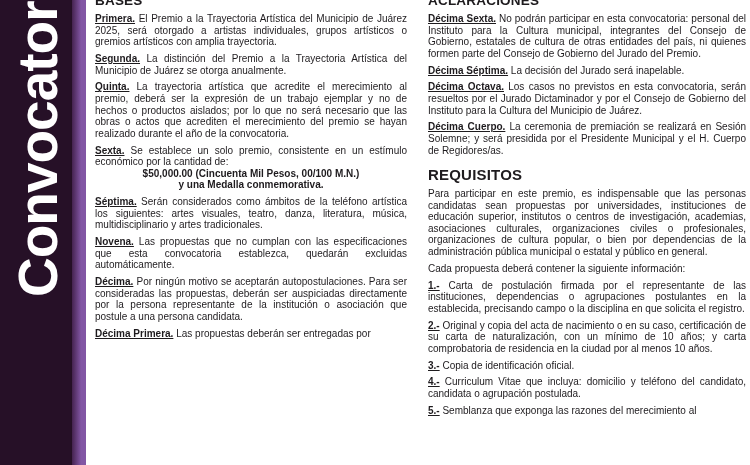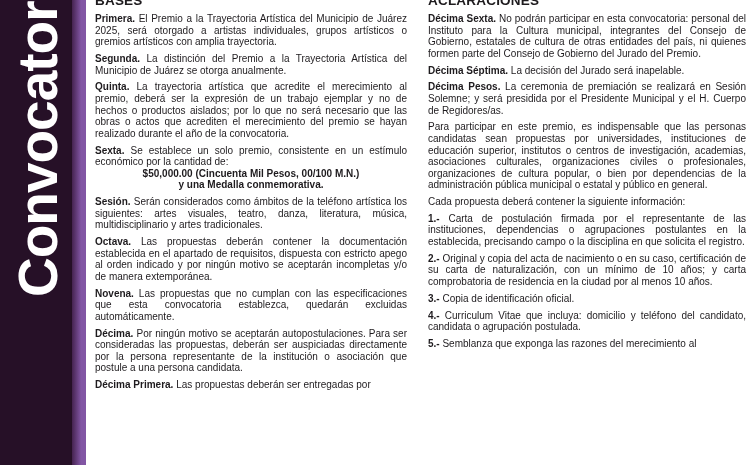--- a/index.html
+++ b/index.html
@@ -54,53 +54,54 @@
     margin: 0 0 5px 0;
     letter-spacing: 0.2px;
     text-align: left;
   }
   .doc-section + .doc-section .heading {
     margin-top: 10px;
     font-size: 15px;
     line-height: 17px;
   }
   p { margin: 0 0 5.2px 0; }
-  .lead { font-weight: bold; }
+  .lead { font-weight: bold; text-decoration: underline; }
   .bold-line { display: block; font-weight: bold; text-align: center; }
 </style>
 </head>
 <body>
 
 <div class="page">
   <div class="banner">
     <div class="banner-stripe"></div>
     <div class="banner-text">Convocatoria</div>
   </div>
   <div class="col col-left">
       <section class="doc-section">
         <h2 class="heading">BASES</h2>
         <p><b class="lead">Primera.</b> <span>El Premio a la Trayectoria Artística del Municipio de Juárez 2025, será otorgado a artistas individuales, grupos artísticos o gremios artísticos con amplia trayectoria.</span></p>
         <p><b class="lead">Segunda.</b> <span>La distinción del Premio a la Trayectoria Artística del Municipio de Juárez se otorga anualmente.</span></p>
         <p><b class="lead">Quinta.</b> <span>La trayectoria artística que acredite el merecimiento al premio, deberá ser la expresión de un trabajo ejemplar y no de hechos o productos aislados; por lo que no será necesario que las obras o actos que acrediten el merecimiento del premio se hayan realizado durante el año de la convocatoria.</span></p>
         <p><b class="lead">Sexta.</b> <span>Se establece un solo premio, consistente en un estímulo económico por la cantidad de:</span><b class="bold-line">$50,000.00 (Cincuenta Mil Pesos, 00/100 M.N.)</b><b class="bold-line">y una Medalla conmemorativa.</b></p>
-        <p><b class="lead">Sesión.</b> <span>Serán considerados como ámbitos de la teléfono artística los siguientes: artes visuales, teatro, danza, literatura, música, multidisciplinario y artes tradicionales.</span></p>
-        <p><b class="lead">Octava.</b> <span>Las propuestas deberán contener la documentación establecida en el apartado de requisitos, dispuesta con estricto apego al orden indicado y por ningún motivo se aceptarán incompletas y/o de manera extemporánea.</span></p>
+        <p><b class="lead">Séptima.</b> <span>Serán considerados como ámbitos de la teléfono artística los siguientes: artes visuales, teatro, danza, literatura, música, multidisciplinario y artes tradicionales.</span></p>
         <p><b class="lead">Novena.</b> <span>Las propuestas que no cumplan con las especificaciones que esta convocatoria establezca, quedarán excluidas automáticamente.</span></p>
         <p><b class="lead">Décima.</b> <span>Por ningún motivo se aceptarán autopostulaciones. Para ser consideradas las propuestas, deberán ser auspiciadas directamente por la persona representante de la institución o asociación que postule a una persona candidata.</span></p>
         <p><b class="lead">Décima Primera.</b> <span>Las propuestas deberán ser entregadas por</span></p>
       </section>
     </div>
   <div class="col col-right">
       <section class="doc-section">
         <h2 class="heading">ACLARACIONES</h2>
         <p><b class="lead">Décima Sexta.</b> <span>No podrán participar en esta convocatoria: personal del Instituto para la Cultura municipal, integrantes del Consejo de Gobierno, estatales de cultura de otras entidades del país, ni quienes formen parte del Consejo de Gobierno del Jurado del Premio.</span></p>
         <p><b class="lead">Décima Séptima.</b> <span>La decisión del Jurado será inapelable.</span></p>
-        <p><b class="lead">Décima Pesos.</b> <span>La ceremonia de premiación se realizará en Sesión Solemne; y será presidida por el Presidente Municipal y el H. Cuerpo de Regidores/as.</span></p>
+        <p><b class="lead">Décima Octava.</b> <span>Los casos no previstos en esta convocatoria, serán resueltos por el Jurado Dictaminador y por el Consejo de Gobierno del Instituto para la Cultura del Municipio de Juárez.</span></p>
+        <p><b class="lead">Décima Cuerpo.</b> <span>La ceremonia de premiación se realizará en Sesión Solemne; y será presidida por el Presidente Municipal y el H. Cuerpo de Regidores/as.</span></p>
       </section>
       <section class="doc-section">
+        <h2 class="heading">REQUISITOS</h2>
         <p><span>Para participar en este premio, es indispensable que las personas candidatas sean propuestas por universidades, instituciones de educación superior, institutos o centros de investigación, academias, asociaciones culturales, organizaciones civiles o profesionales, organizaciones de cultura popular, o bien por dependencias de la administración pública municipal o estatal y público en general.</span></p>
         <p><span>Cada propuesta deberá contener la siguiente información:</span></p>
         <p><b class="lead">1.-</b> <span>Carta de postulación firmada por el representante de las instituciones, dependencias o agrupaciones postulantes en la establecida, precisando campo o la disciplina en que solicita el registro.</span></p>
         <p><b class="lead">2.-</b> <span>Original y copia del acta de nacimiento o en su caso, certificación de su carta de naturalización, con un mínimo de 10 años; y carta comprobatoria de residencia en la ciudad por al menos 10 años.</span></p>
         <p><b class="lead">3.-</b> <span>Copia de identificación oficial.</span></p>
         <p><b class="lead">4.-</b> <span>Curriculum Vitae que incluya: domicilio y teléfono del candidato, candidata o agrupación postulada.</span></p>
         <p><b class="lead">5.-</b> <span>Semblanza que exponga las razones del merecimiento al</span></p>
       </section>
     </div>
 </div>

